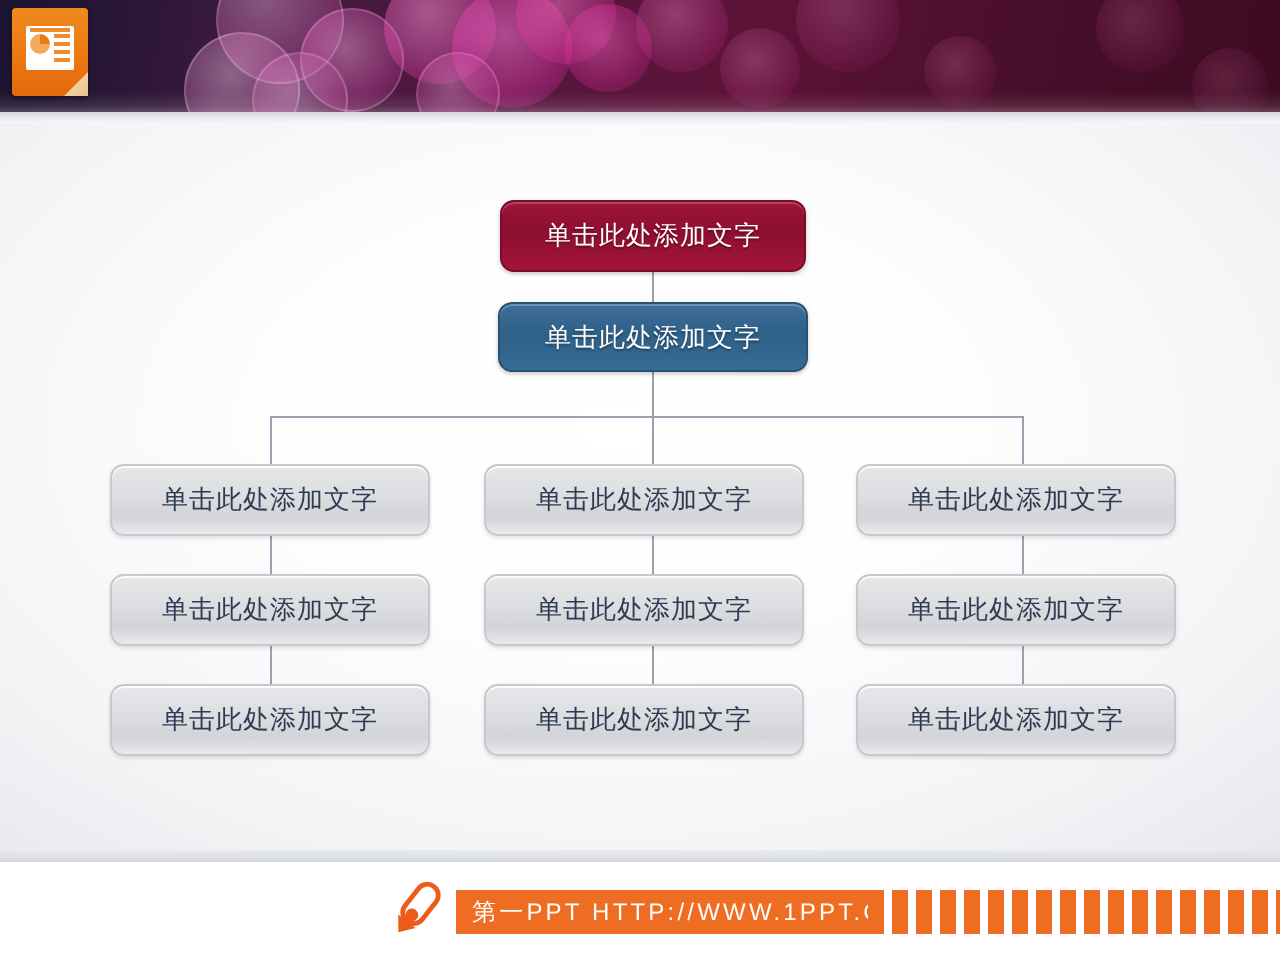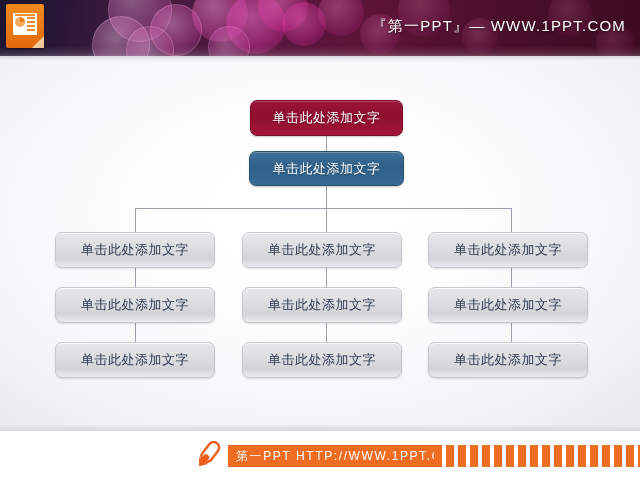--- a/index.html
+++ b/index.html
@@ -245,21 +245,20 @@
         <div class="topbar"></div>
         <div class="pie"></div>
         <div class="bar b1"></div>
         <div class="bar b2"></div>
         <div class="bar b3"></div>
         <div class="bar b4"></div>
       </div>
       <div class="fold"></div>
     </div>
 
-    <div id="header-title">『第一PPT』— WWW.1PPT.COM</div>
   </div>
 
   <div id="slide">
     <div id="slide-topline"></div>
 
     <div class="conn v" style="left:326px; top:80px; height:16px;"></div>
 
     <div class="conn v" style="left:326px; top:130px; height:22px;"></div>
 
     <div class="conn h" style="left:135px; top:152px; width:377px;"></div>

